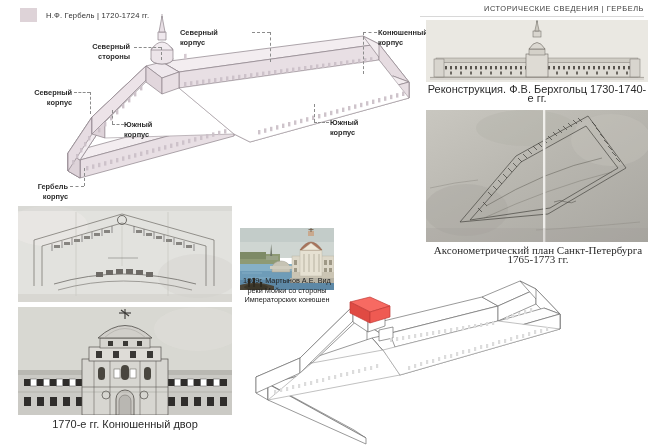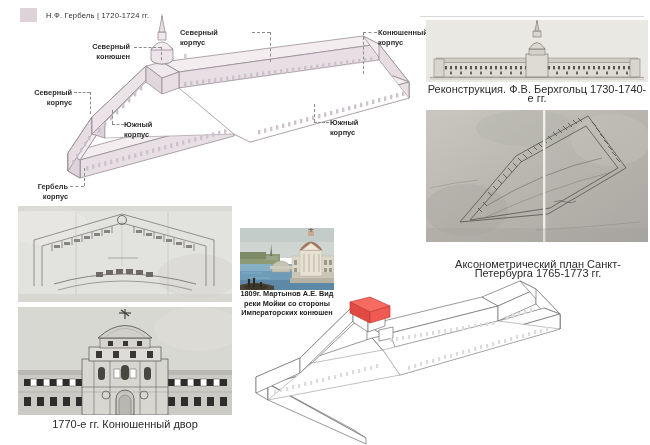--- a/index.html
+++ b/index.html
@@ -45,20 +45,21 @@
     color: #2b2b2b; text-align: center;
   }
 
   .paint-caption { font-size: 7.3px; line-height: 9.6px; text-align: center; color: #222; }
 </style>
 </head>
 <body>
 
 <div id="board">
 
+  <div class="header-title">ИСТОРИЧЕСКИЕ СВЕДЕНИЯ  |  ГЕРБЕЛЬ</div>
   <div class="header-rule"></div>
 
   <div class="legend">
     <div class="legend-swatch" style="background: rgb(222, 211, 216);"></div>
     <div class="legend-label">Н.Ф. Гербель  |  1720-1724 гг.</div>
   </div>
 
   <svg class="iso" style="left:28px; top:14px;" width="392" height="195" viewBox="0 0 392 195">
     <defs>
       <g id="winrow"></g>
@@ -228,21 +229,21 @@
         <rect x="94" y="90" width="2.4" height="4.4"></rect>
           <rect x="100" y="84" width="2.4" height="4.4"></rect>
         <rect x="106" y="78" width="2.4" height="4.4"></rect>
           <rect x="112" y="72" width="2.4" height="4.4"></rect>
       </g>
     </g>
   </svg>
 
   <div class="callout r" style="left:56px; top:42px; width:74px;">
     <span>Северный</span><br>
-    <span>конюшен</span>
+    <span>стороны</span>
   </div>
   <div class="lead" style="left:134px; top:47px; width:27px;"></div>
   <div class="leadv" style="left:161px; top:47px; height:13px;"></div>
 
   <div class="callout l" style="left:180px; top:28px; width:70px;">
     <span>Северный</span><br>
     <span>корпус</span>
   </div>
   <div class="lead" style="left:252px; top:32px; width:18px;"></div>
   <div class="leadv" style="left:270px; top:32px; height:30px;"></div>
@@ -425,21 +426,21 @@
       <path d="M110,120 Q150,118 214,112" stroke="#6f6c65" stroke-width="0.5" fill="none" opacity="0.5"></path>
 
       <path d="M128,92 q6,-3 12,0 q6,2 10,-1" stroke="#4a4843" stroke-width="0.5" fill="none"></path>
 
       <rect x="117" y="0" width="2.2" height="132" fill="#f2f1ee" opacity="0.95"></rect>
       <rect x="119.2" y="0" width="0.8" height="132" fill="#cfcdc8" opacity="0.7"></rect>
 
       <rect x="0" y="118" width="222" height="14" fill="#9e9c96" opacity="0.25"></rect>
     </svg>
   </div>
-  <div class="caption" style="left:432px; top:260px; width:212px;">Аксонометрический план Санкт-Петербурга 1765-1773 гг.</div>
+  <div class="caption" style="left:432px; top:246px; width:212px;font-family:Liberation Serif, serif;">Аксонометрический план Санкт-Петербурга 1765-1773 гг.</div>
 
   <div class="figure" style="left:18px; top:206px; width:214px; height:96px; background:#e3e2de;">
     <svg class="canvasbox" viewBox="0 0 214 96" preserveAspectRatio="none">
       <rect x="0" y="0" width="214" height="96" fill="#e6e5e1"></rect>
       <rect x="0" y="0" width="214" height="96" fill="#dcdbd6" opacity="0.3"></rect>
       <ellipse cx="30" cy="20" rx="40" ry="20" fill="#eceae6" opacity="0.6"></ellipse>
       <ellipse cx="180" cy="70" rx="40" ry="22" fill="#d5d4cf" opacity="0.5"></ellipse>
 
       <g stroke="#6e6b66" stroke-width="0.7" fill="none">
         <path d="M16,80 L16,34 L104,8 L196,34 L196,80"></path>
@@ -656,21 +657,21 @@
       <ellipse cx="16" cy="59" rx="12" ry="3" fill="#3b3629"></ellipse>
       <g fill="#2e2a20">
         <rect x="8" y="53" width="2" height="6"></rect>
           <rect x="13" y="52" width="2" height="7"></rect>
         <rect x="20" y="54" width="2" height="5"></rect>
       </g>
       <circle cx="9" cy="52" r="1.3" fill="#2e2a20"></circle>
       <circle cx="14" cy="51" r="1.3" fill="#2e2a20"></circle>
     </svg>
   </div>
-  <div class="paint-caption" style="position:absolute; left:238px; top:289px; width:98px;font-weight:bold;">1809г. Мартынов А.Е. Вид реки Мойки со стороны Императорских конюшен</div>
+  <div class="paint-caption" style="position:absolute; left:238px; top:276px; width:98px;">1809г. Мартынов А.Е. Вид реки Мойки со стороны Императорских конюшен</div>
 
   <svg class="iso" style="left:250px; top:278px;" width="398" height="167" viewBox="0 0 398 167">
     <g fill="#ffffff" stroke="#6f6f6f" stroke-width="0.7" stroke-linejoin="round">
 
       <path d="M117,47 L232,19 L248,28 L133,57 Z"></path>
       <path d="M117,47 L133,57 L133,72 L117,62 Z"></path>
       <path d="M133,57 L248,28 L248,43 L133,72 Z"></path>
 
       <path d="M232,19 L248,28 L286,11 L270,3 Z"></path>
       <path d="M248,28 L286,11 L286,26 L248,43 Z"></path>

